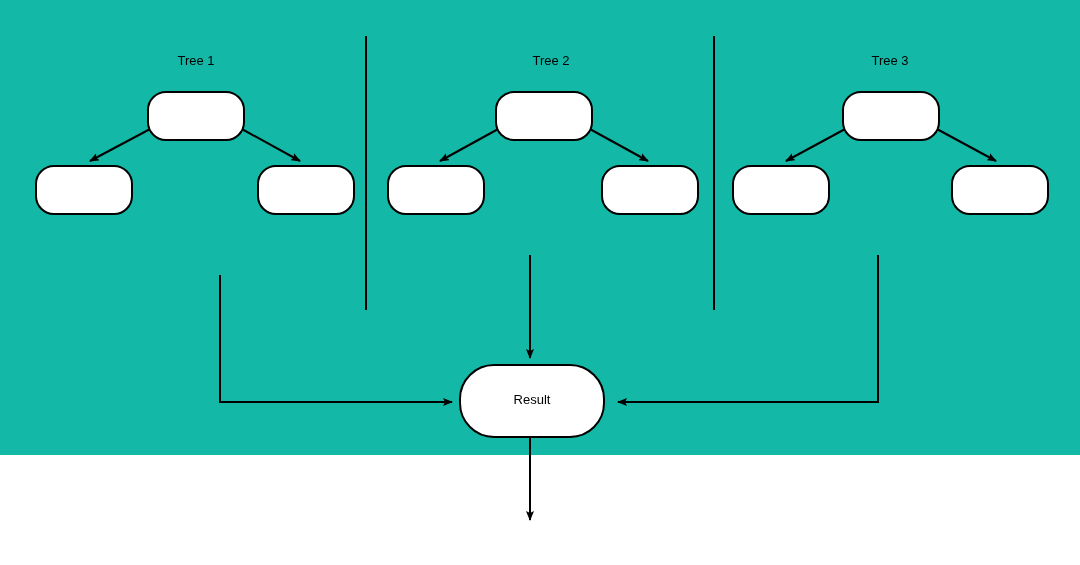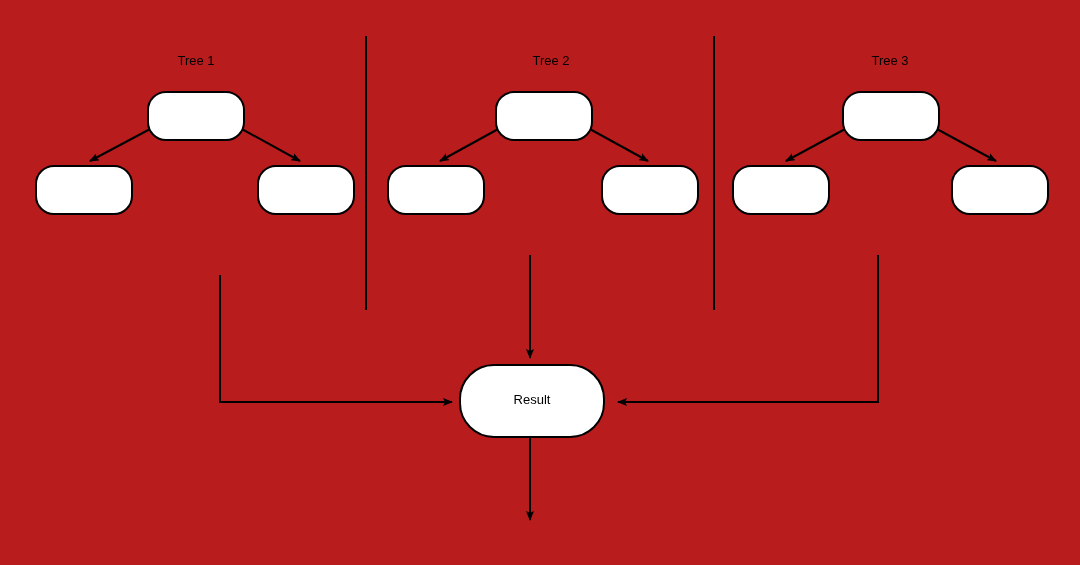--- a/index.html
+++ b/index.html
@@ -10,22 +10,22 @@
   }
   body {
     width: 1080px;
     height: 565px;
     font-family: "Liberation Sans", sans-serif;
     overflow: hidden;
   }
   #diagram-root {
     position: relative;
     width: 1080px;
-    height: 565px;
-    background: #b91c1c;
+    height: 455px;
+    background: #14b8a6;
   }
   svg#diagram-canvas {
     display: block;
     width: 1080px;
     height: 565px;
   }
   .node-shape {
     fill: #ffffff;
     stroke: #000000;
     stroke-width: 2;

